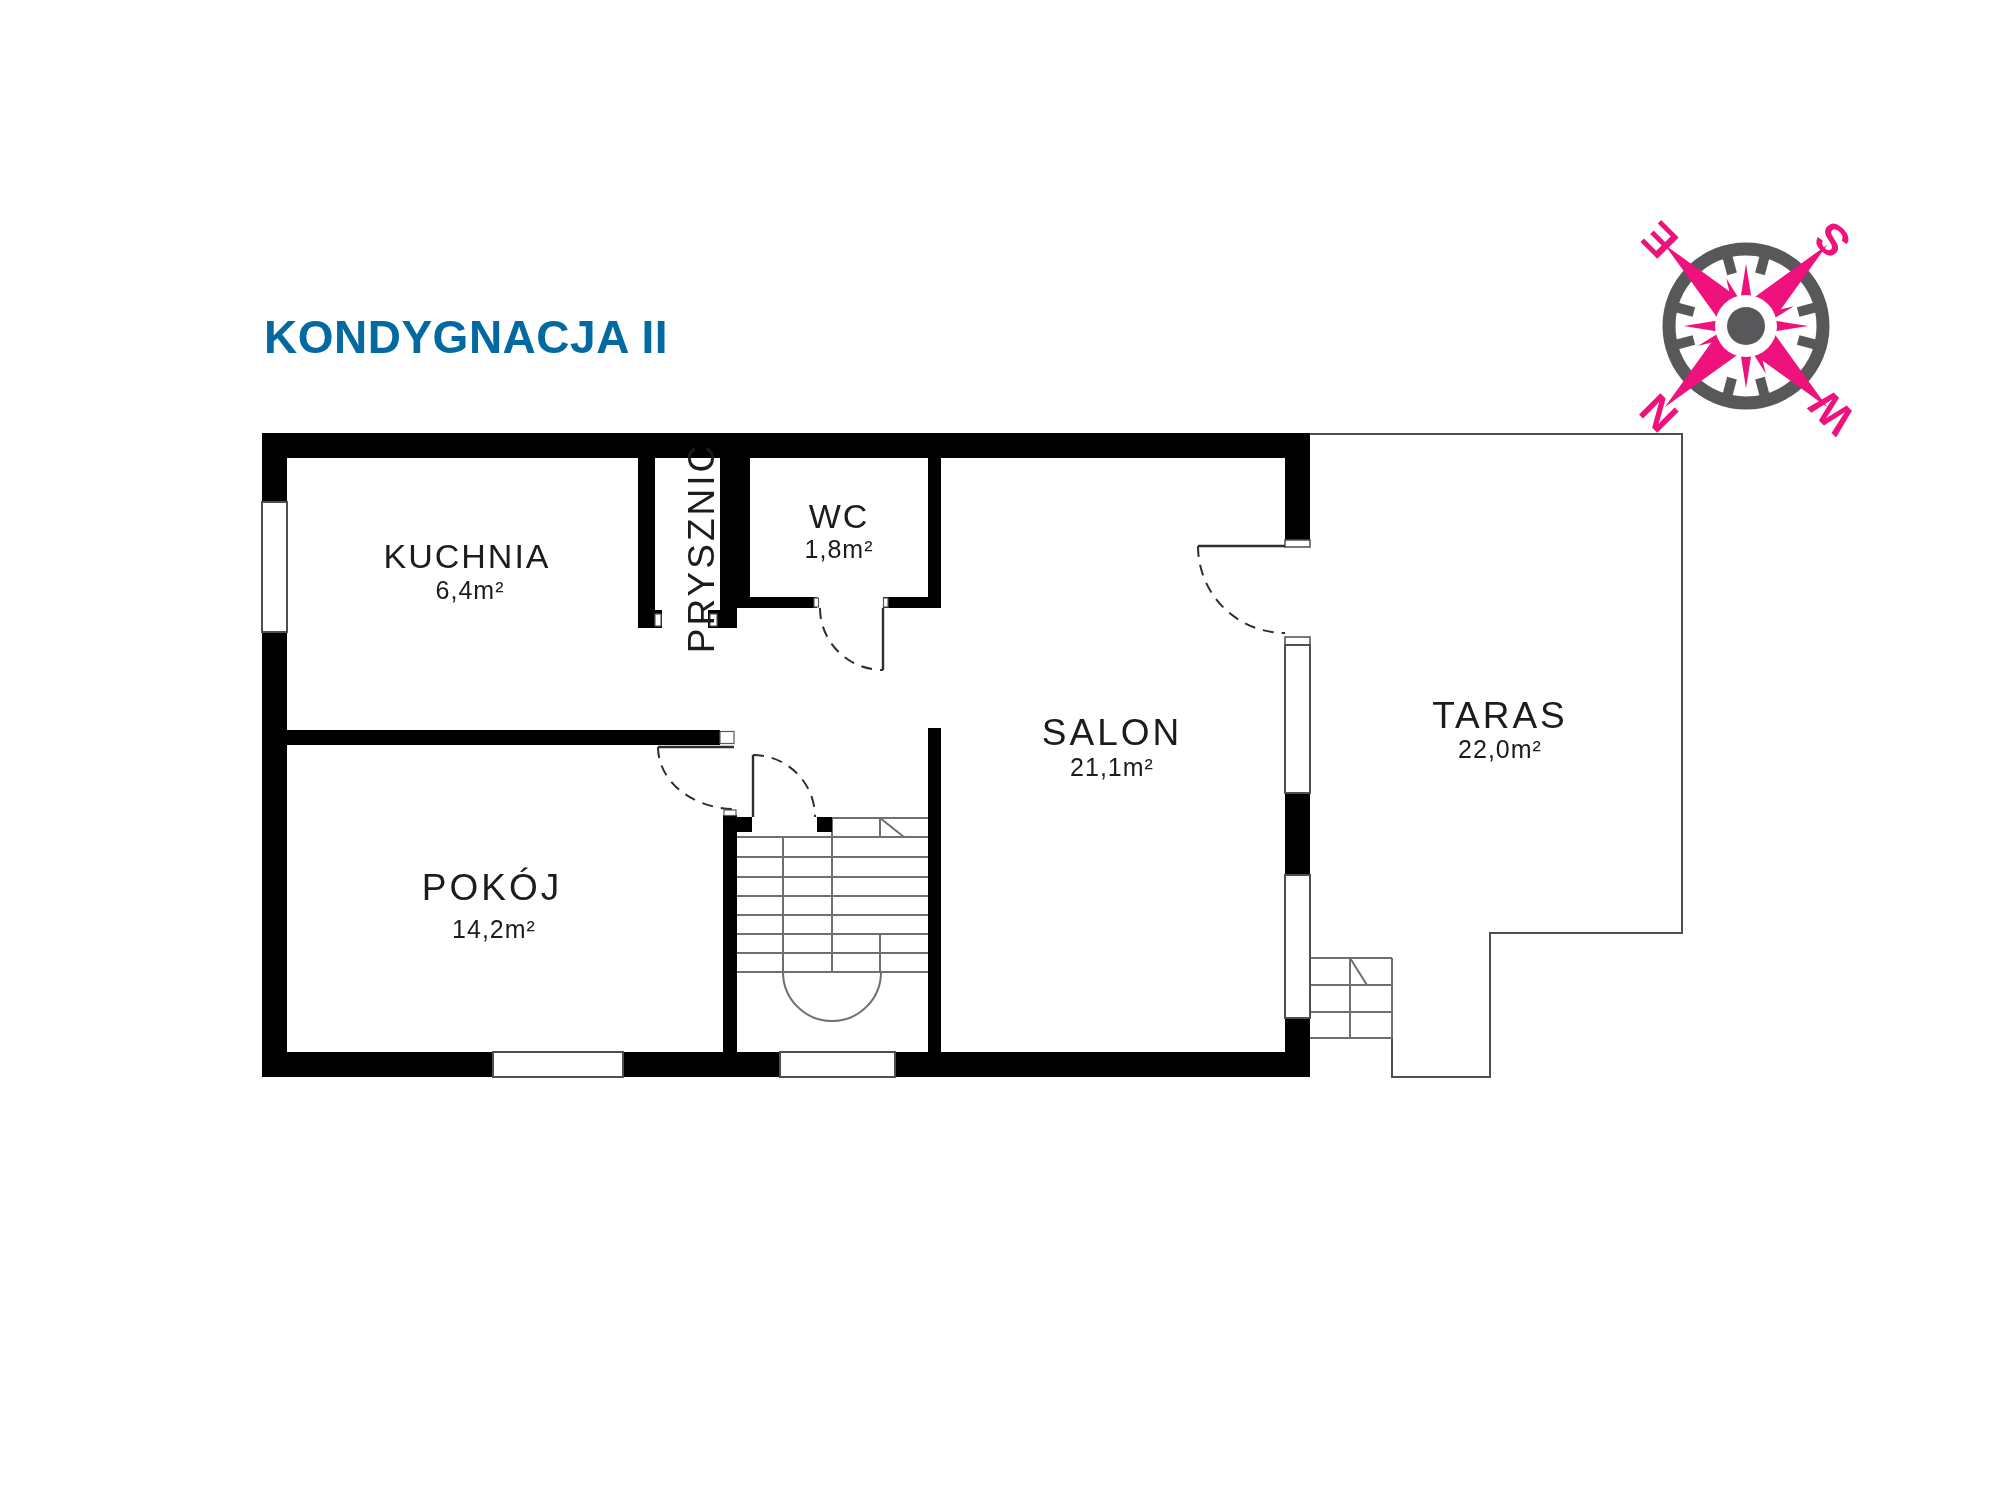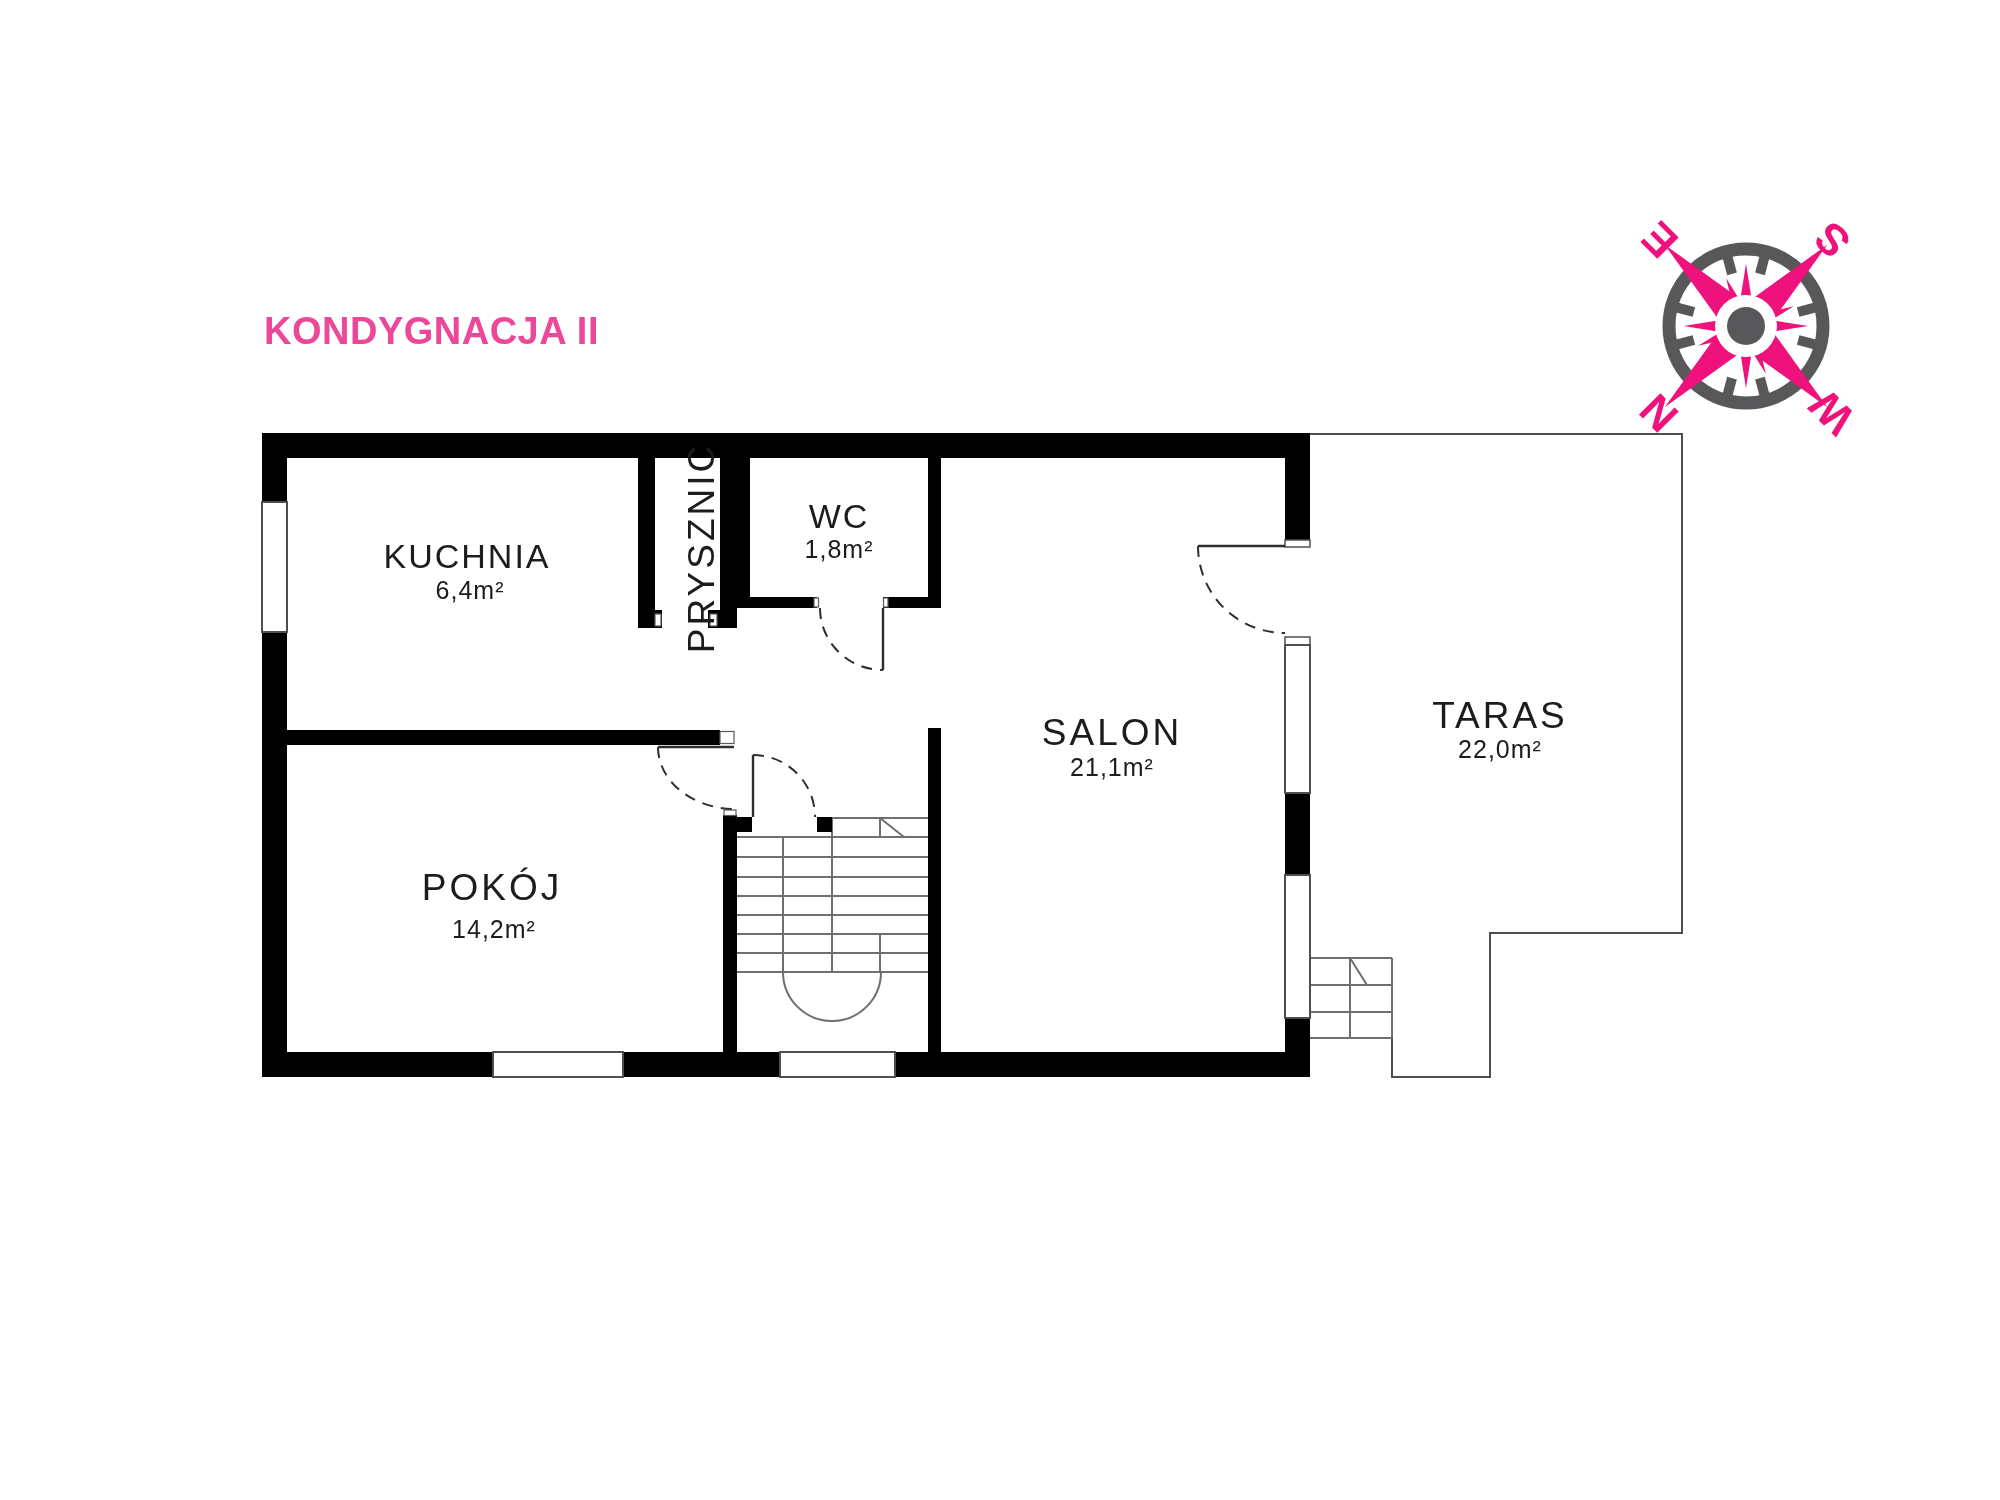--- a/index.html
+++ b/index.html
@@ -1,19 +1,19 @@
 <!DOCTYPE html>
 <html><head>
 <meta charset="utf-8">
 <style>
   html,body{margin:0;padding:0;background:#ffffff;}
   .canvas{position:relative;width:2000px;height:1500px;background:#ffffff;overflow:hidden;
           font-family:"Liberation Sans", sans-serif;}
-  .plan-title{position:absolute;left:264px;top:310px;font-size:38px;font-weight:bold;
-              color:#ec4899;letter-spacing:0.5px;}
+  .plan-title{position:absolute;left:264px;top:310px;font-size:46px;font-weight:bold;
+              color:#0369a1;letter-spacing:0.5px;}
   svg{position:absolute;left:0;top:0;}
   .room-name{font-family:"Liberation Sans", sans-serif;font-size:37px;fill:#1c1c1e;
              letter-spacing:3px;}
   .room-name-sm{font-family:"Liberation Sans", sans-serif;font-size:34px;fill:#1c1c1e;
              letter-spacing:2px;}
   .room-area{font-family:"Liberation Sans", sans-serif;font-size:25px;fill:#1c1c1e;
              letter-spacing:1px;}
   .walls{stroke:none;}
   .win{fill:#ffffff;stroke:#4f4f4f;stroke-width:2;}
   .sill{fill:#ffffff;stroke:#4f4f4f;stroke-width:1.5;}

